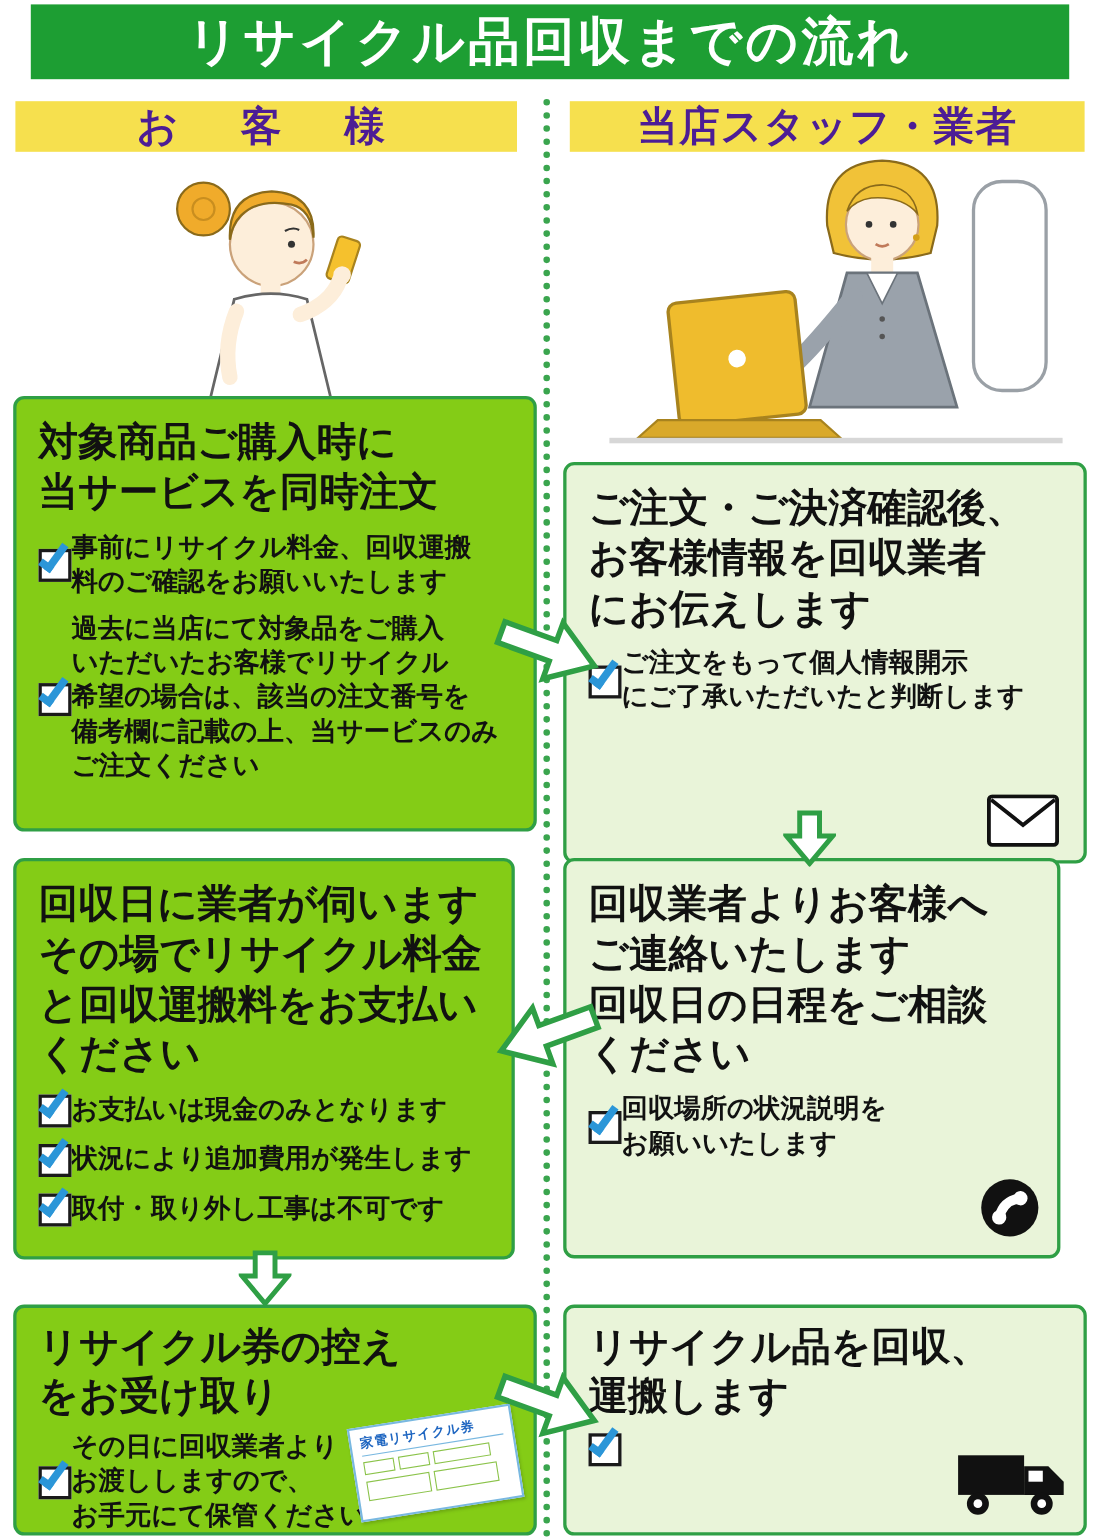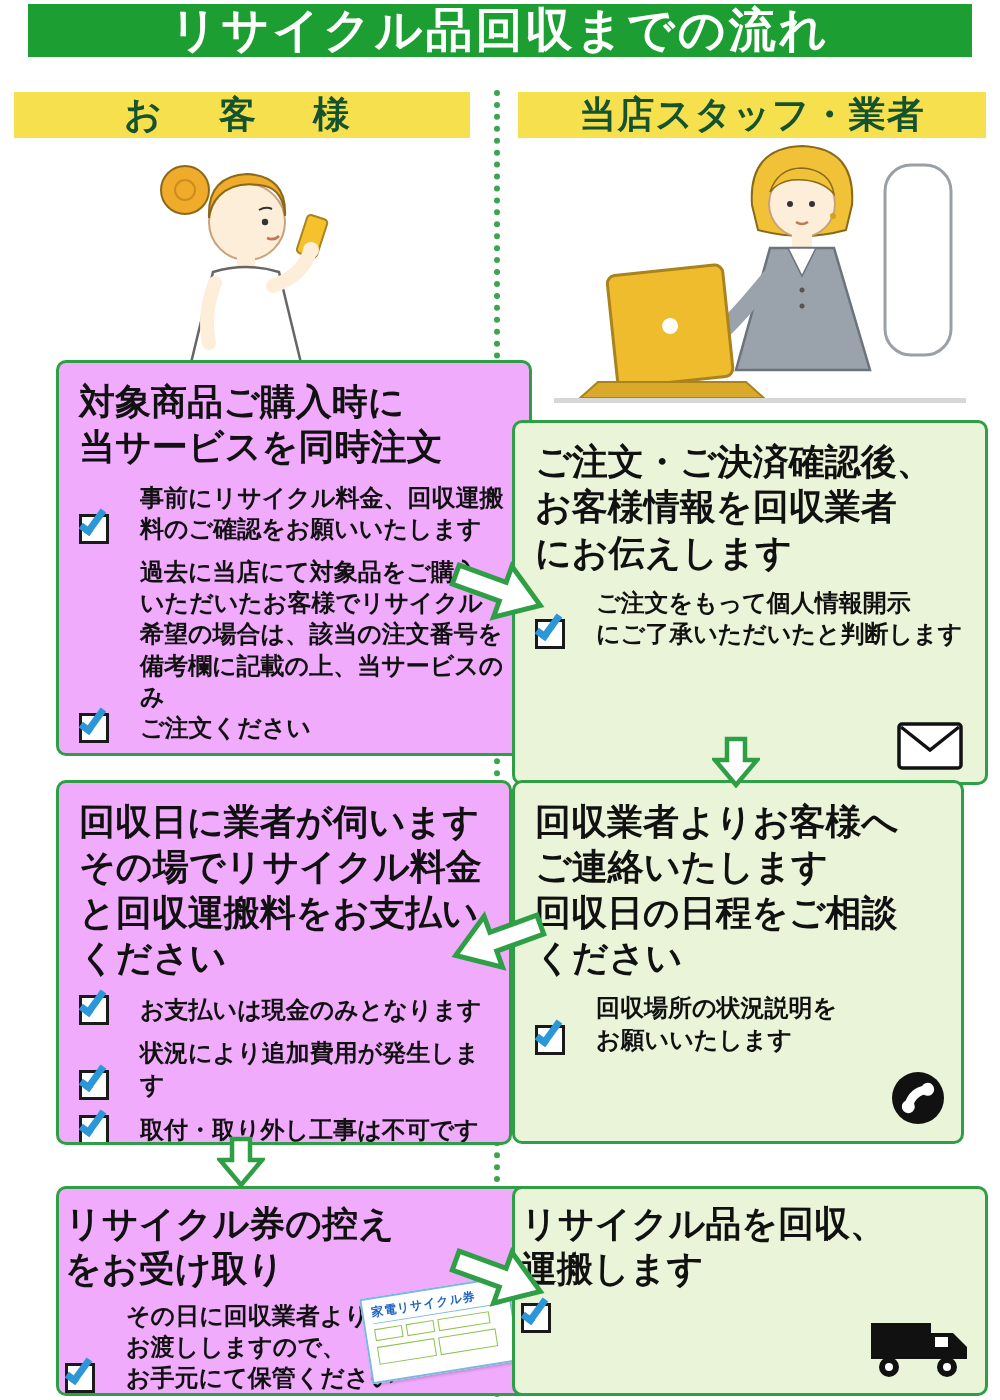--- a/index.html
+++ b/index.html
@@ -1,56 +1,56 @@
 <!DOCTYPE html>
 <html lang="ja"><head>
 <meta charset="utf-8">
 <style>
   * { margin:0; padding:0; box-sizing:border-box; }
   html,body { background:#fff; }
   body { font-family:"Liberation Sans","DejaVu Sans",sans-serif; color:#111; }
   .page { position:relative; width:1000px; height:1400px; background:#fff; overflow:hidden; }
 
   .banner {
-    position:absolute; left:28px; top:4px; width:944px; height:53px;
+    position:absolute; left:28px; top:4px; width:944px; height:68px;
     background:#1d9e33; color:#fff; font-size:47px; font-weight:bold;
     display:flex; align-items:center; justify-content:center; letter-spacing:3px;
   }
 
   .col-header {
-    position:absolute; top:92px; height:46px; background:#f6e04e; color:#14532d;
+    position:absolute; top:92px; height:46px; background:#f6e04e; color:#4c1d95;
     font-size:37px; font-weight:bold; display:flex; align-items:center; justify-content:center;
   }
   .col-header.left  { left:14px;  width:456px; letter-spacing:10px; }
   .col-header.right { left:518px; width:468px; letter-spacing:1px; }
 
   .divider { position:absolute; left:494px; top:90px; height:1308px; border-left:6px dotted #3aa54e; }
 
   .box {
     position:absolute; border:3px solid #2f9f45; border-radius:10px;
     padding:16px 20px; overflow:hidden;
   }
-  .box.lbg { background:#f0abfc;margin-left:44px; }
+  .box.lbg { background:#84cc16; }
   .box.rbg { background:#e9f4d9; }
   .box-title { font-weight:bold; font-size:36px; line-height:1.26; white-space:pre-line; margin-bottom:8px; }
-  .check-item { display:flex; gap:31px; margin-top:12px; align-items:flex-end; position:relative; }
+  .check-item { display:flex; gap:0; margin-top:12px; align-items:center; position:relative; }
   .checkbox { position:relative; flex:none; width:30px; height:30px; background:#fff; border:3px solid #1a1a1a; margin-top:3px; }
   .checkmark {
     position:absolute; left:4px; top:-11px; width:13px; height:29px;
     border-right:7px solid #2b96d8; border-bottom:7px solid #2b96d8; transform:rotate(36deg);
   }
   .check-text { font-size:24px; font-weight:bold; line-height:1.3; white-space:pre-line; }
 
   #lbox1 { left:12px;  top:360px;  width:476px; height:396px; }
   #lbox2 { left:12px;  top:780px;  width:456px; height:365px; }
   #lbox3 { left:12px;  top:1186px; width:476px; height:210px; }
   #rbox1 { left:512px; top:420px;  width:476px; height:365px; }
   #rbox2 { left:512px; top:780px;  width:452px; height:364px; }
   #rbox3 { left:512px; top:1186px; width:476px; height:210px; }
-  .tight { padding:12px 6px; }
+  .tight { padding:12px 20px; }
   .tight .box-title { margin-bottom:2px; }
   .tight .check-item { margin-top:8px; }
 
   .illus, .arrow { position:absolute; }
 
   .icon-mail  { position:absolute; right:22px; bottom:12px; }
   .icon-phone { position:absolute; right:14px; bottom:14px; }
   .icon-truck { position:absolute; right:12px; bottom:10px; }
 
   .ticket {

